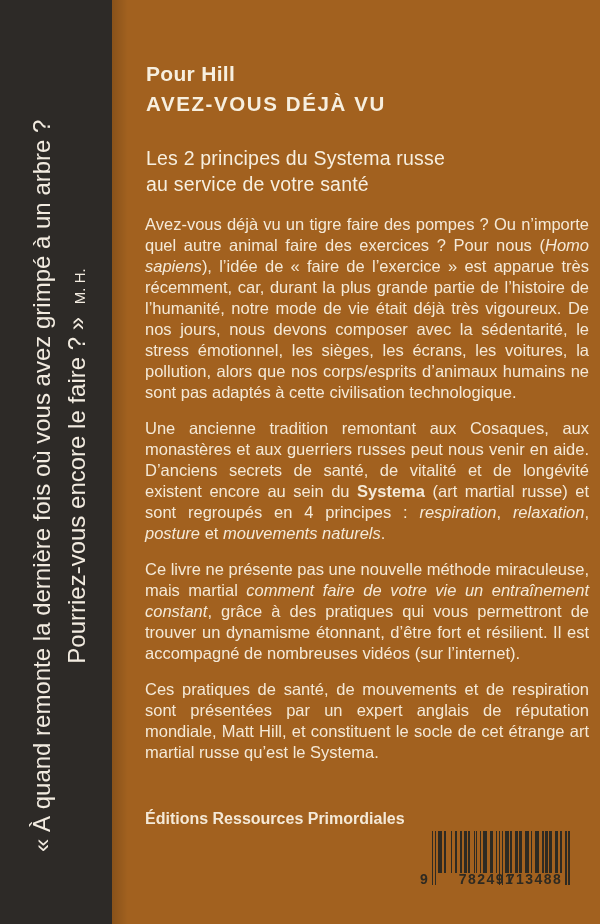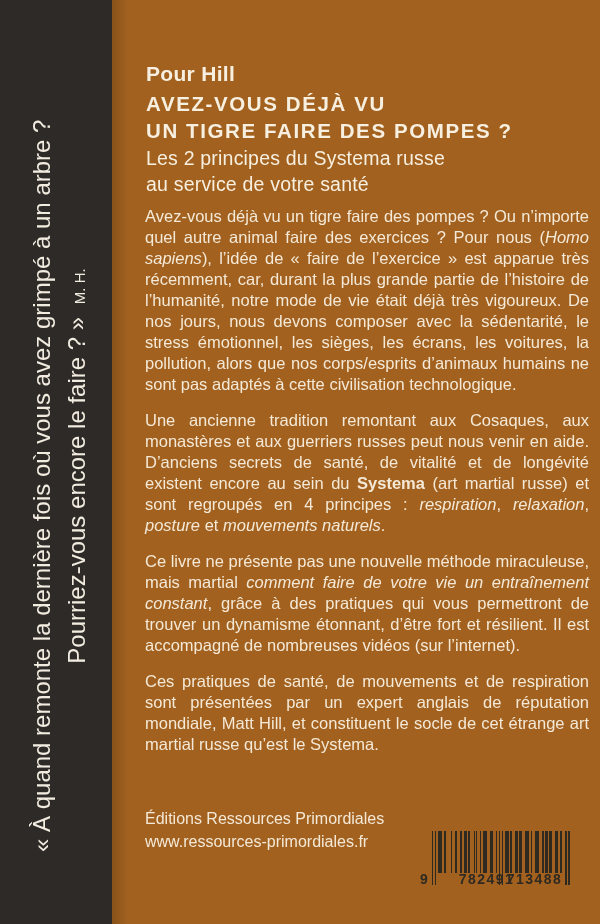--- a/index.html
+++ b/index.html
@@ -43,28 +43,28 @@
     font-size:19.5px; font-weight:400; line-height:26px; color:#f7efdf;
     letter-spacing:0.2px;
   }
 
   
   .body-text {
     position:absolute; left:145px; top:206px; width:444px;
     color:#f4e9d7; font-size:16.5px; line-height:21px;
     text-align:justify;
   }
-  .body-text p { margin:0 0 15px 0; }
+  .body-text p { margin:8px 0 15px 0; }
   .body-text .i { font-style:italic; }
   .body-text .b { font-weight:700; }
 
   
   .footer {
     position:absolute; left:145px; top:808px;
-    color:#f4e9d7; font-size:16px; font-weight:400; line-height:22.5px;
+    color:#f4e9d7; font-size:16px; font-weight:700; line-height:22.5px;
   }
 
   
   .barcode { position:absolute; left:420px; top:831px; width:156px; height:60px; }
   .bars { position:absolute; left:12px; top:0; width:138px; height:54px; }
   .bar { position:absolute; top:0; }
   .bc-digit {
     position:absolute; top:40px; color:#2e2a22;
     font-size:14px; font-weight:700; letter-spacing:1.5px;
   }
@@ -85,38 +85,36 @@
         <span class="attrib">M. H.</span>
       </div>
     </div>
   </div>
   <div class="spine-shadow"></div>
 
   <div class="author">Pour Hill</div>
 
   <div class="title">
     <div>AVEZ-VOUS DÉJÀ VU</div>
-    <div>UN TIGRE FAIRE DES POMPES&nbsp;?</div>
   </div>
 
   <div class="subtitle">
     <div>Les 2 principes du Systema russe</div>
     <div>au service de votre santé</div>
   </div>
 
   <div class="body-text">
       <p><span>Avez-vous déjà vu un tigre faire des pompes&nbsp;? Ou n’importe quel autre animal faire des exercices&nbsp;? Pour nous (</span><span class="i">Homo sapiens</span><span>), l’idée de «&nbsp;faire de l’exercice&nbsp;» est apparue très récemment, car, durant la plus grande partie de l’histoire de l’humanité, notre mode de vie était déjà très vigoureux. De nos jours, nous devons composer avec la sédentarité, le stress émotionnel, les sièges, les écrans, les voitures, la pollution, alors que nos corps/esprits d’animaux humains ne sont pas adaptés à cette civilisation technologique.</span></p>
       <p><span>Une ancienne tradition remontant aux Cosaques, aux monastères et aux guerriers russes peut nous venir en aide. D’anciens secrets de santé, de vitalité et de longévité existent encore au sein du </span><span class="b">Systema</span><span> (art martial russe) et sont regroupés en 4 principes&nbsp;: </span><span class="i">respiration</span><span>, </span><span class="i">relaxation</span><span>, </span><span class="i">posture</span><span> et </span><span class="i">mouvements naturels</span><span>.</span></p>
       <p><span>Ce livre ne présente pas une nouvelle méthode miraculeuse, mais martial </span><span class="i">comment faire de votre vie un entraînement constant</span><span>, grâce à des pratiques qui vous permettront de trouver un dynamisme étonnant, d’être fort et résilient. Il est accompagné de nombreuses vidéos (sur l’internet).</span></p>
       <p><span>Ces pratiques de santé, de mouvements et de respiration sont présentées par un expert anglais de réputation mondiale, Matt Hill, et constituent le socle de cet étrange art martial russe qu’est le Systema.</span></p>
     </div>
 
   <div class="footer">
     <div>Éditions Ressources Primordiales</div>
-    <div>www.ressources-primordiales.fr</div>
   </div>
 
   <div class="barcode">
     <div class="bars" id="bars">
         <div class="bar" style="left: 0px; width: 1.45px; height: 54px; background: rgb(46, 42, 34);"></div>
         <div class="bar" style="left: 2.9px; width: 1.45px; height: 54px; background: rgb(46, 42, 34);"></div>
         <div class="bar" style="left: 5.8px; width: 1.45px; height: 42px; background: rgb(46, 42, 34);"></div>
         <div class="bar" style="left: 7.25px; width: 1.45px; height: 42px; background: rgb(46, 42, 34);"></div>
         <div class="bar" style="left: 8.7px; width: 1.45px; height: 42px; background: rgb(46, 42, 34);"></div>
         <div class="bar" style="left: 11.6px; width: 1.45px; height: 42px; background: rgb(46, 42, 34);"></div>

